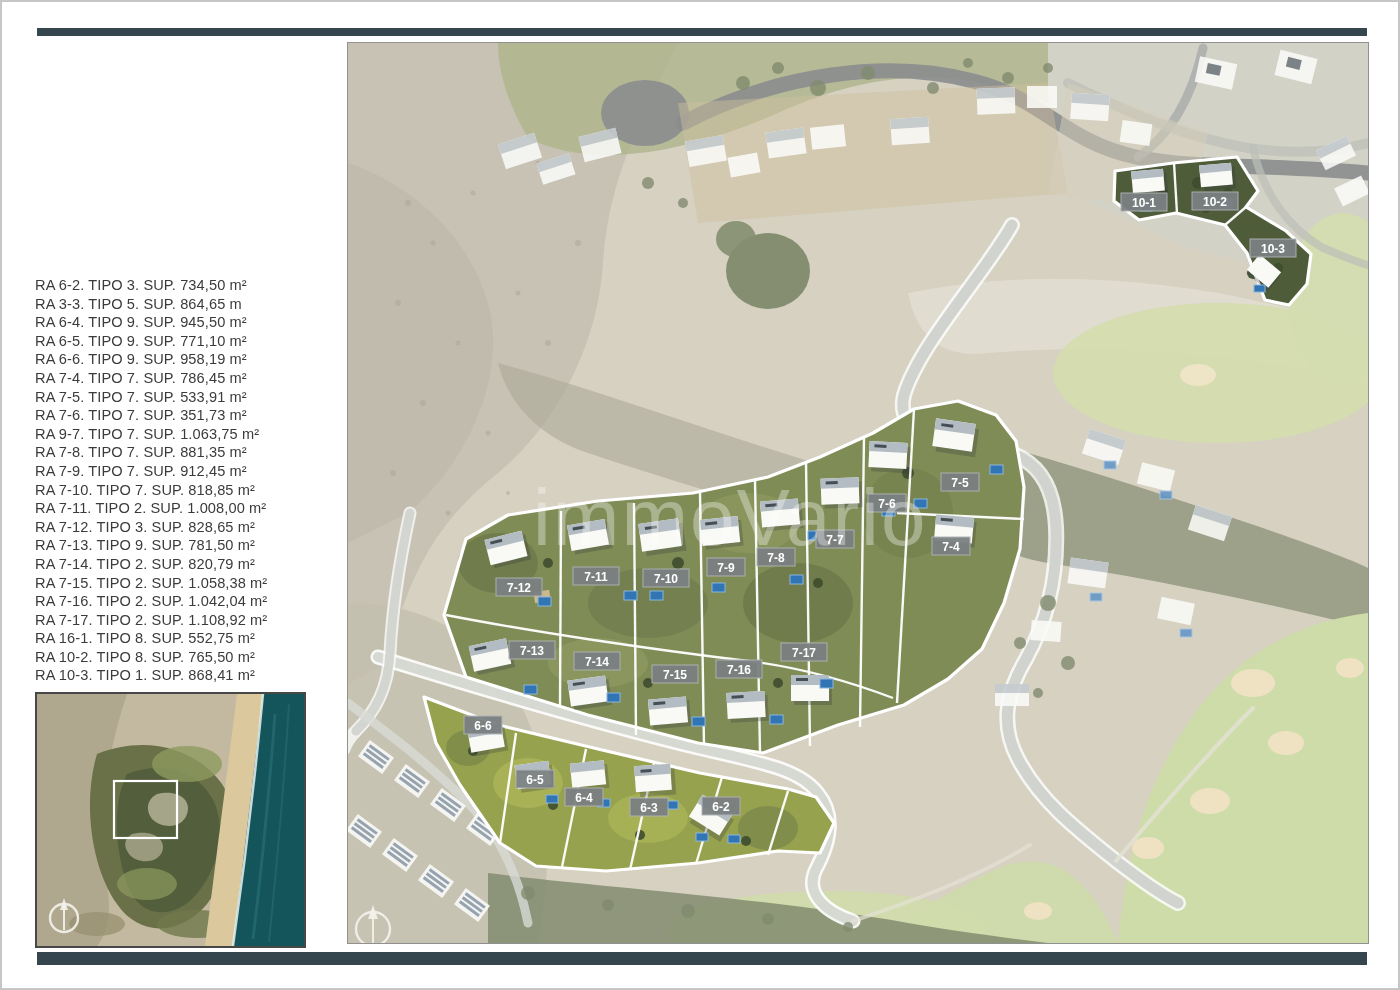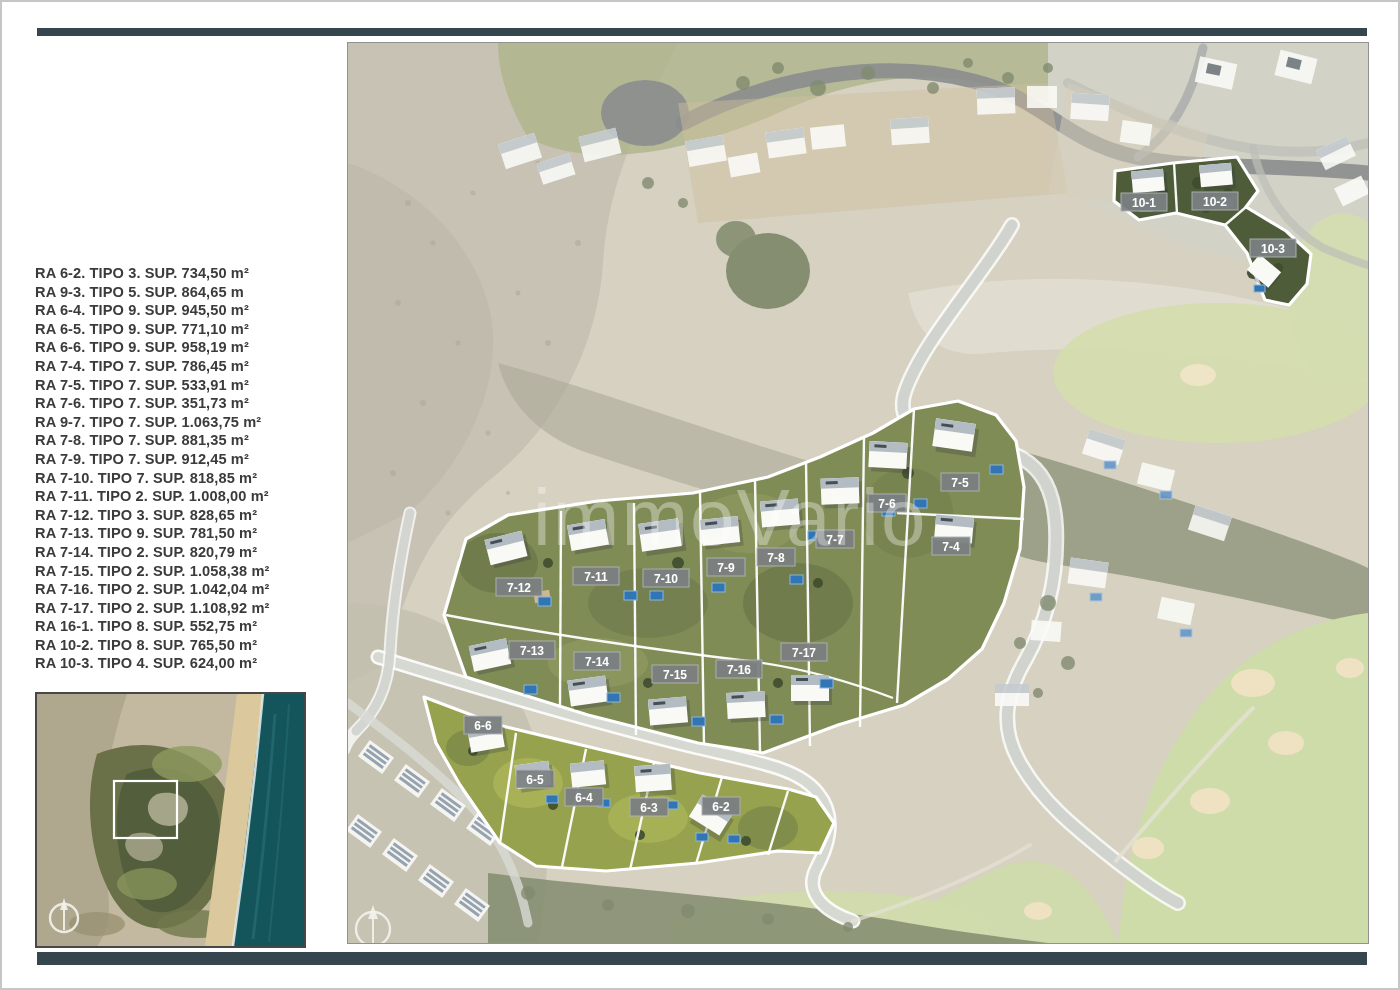--- a/index.html
+++ b/index.html
@@ -2,22 +2,22 @@
 <html><head>
 <meta charset="utf-8">
 <style>
   html,body{margin:0;padding:0;background:#e8e8e8;}
   .page{position:relative;width:1400px;height:990px;background:#ffffff;
         border:2px solid #c6c6c6;box-sizing:border-box;overflow:hidden;
         font-family:"Liberation Sans",sans-serif;}
   .accent-bar{position:absolute;left:35px;width:1330px;background:#36464e;}
   .accent-bar.top{top:26px;height:8px;}
   .accent-bar.bottom{top:950px;height:13px;}
-  .plot-list{position:absolute;left:33px;top:262px;width:290px;
-             font-size:14.6px;font-weight:700;color:#3b3b3b;letter-spacing:.1px;}
+  .plot-list{position:absolute;left:33px;top:274px;width:290px;
+             font-size:14.6px;font-weight:400;color:#3b3b3b;letter-spacing:.1px;}
   .plot-line{line-height:18.6px;white-space:nowrap;}
   .map-frame{position:absolute;left:345px;top:40px;width:1020px;height:900px;
              border:1px solid #919191;box-sizing:content-box;background:#a21caf;}
   .inset-frame{position:absolute;left:33px;top:690px;width:267px;height:252px;
                border:2px solid #474747;background:#b0a893;}
   svg{display:block;}
   
   .chip{fill:#7b8082;opacity:.95;stroke:#aeb2b3;stroke-width:1;}
   .chip-text{fill:#ffffff;font-family:"Liberation Sans",sans-serif;font-size:12px;
              font-weight:700;text-anchor:middle;}
@@ -42,41 +42,41 @@
 </style>
 </head>
 <body>
 
 <div class="page">
 
   <div class="accent-bar top"></div>
 
   <div class="plot-list">
       <div class="plot-line">RA 6-2. TIPO 3. SUP. 734,50 m²</div>
-      <div class="plot-line">RA 9-3. TIPO 5. SUP. 864,65 m</div>
+      <div class="plot-line">RA 3-3. TIPO 5. SUP. 864,65 m</div>
       <div class="plot-line">RA 6-4. TIPO 9. SUP. 945,50 m²</div>
       <div class="plot-line">RA 6-5. TIPO 9. SUP. 771,10 m²</div>
       <div class="plot-line">RA 6-6. TIPO 9. SUP. 958,19 m²</div>
       <div class="plot-line">RA 7-4. TIPO 7. SUP. 786,45 m²</div>
       <div class="plot-line">RA 7-5. TIPO 7. SUP. 533,91 m²</div>
       <div class="plot-line">RA 7-6. TIPO 7. SUP. 351,73 m²</div>
       <div class="plot-line">RA 9-7. TIPO 7. SUP. 1.063,75 m²</div>
       <div class="plot-line">RA 7-8. TIPO 7. SUP. 881,35 m²</div>
       <div class="plot-line">RA 7-9. TIPO 7. SUP. 912,45 m²</div>
       <div class="plot-line">RA 7-10. TIPO 7. SUP. 818,85 m²</div>
       <div class="plot-line">RA 7-11. TIPO 2. SUP. 1.008,00 m²</div>
       <div class="plot-line">RA 7-12. TIPO 3. SUP. 828,65 m²</div>
       <div class="plot-line">RA 7-13. TIPO 9. SUP. 781,50 m²</div>
       <div class="plot-line">RA 7-14. TIPO 2. SUP. 820,79 m²</div>
       <div class="plot-line">RA 7-15. TIPO 2. SUP. 1.058,38 m²</div>
       <div class="plot-line">RA 7-16. TIPO 2. SUP. 1.042,04 m²</div>
       <div class="plot-line">RA 7-17. TIPO 2. SUP. 1.108,92 m²</div>
       <div class="plot-line">RA 16-1. TIPO 8. SUP. 552,75 m²</div>
       <div class="plot-line">RA 10-2. TIPO 8. SUP. 765,50 m²</div>
-      <div class="plot-line">RA 10-3. TIPO 4. SUP. 624,00 m²</div>
+      <div class="plot-line">RA 10-3. TIPO 1. SUP. 868,41 m²</div>
     </div>
 
   <div class="map-frame">
   <svg width="1020" height="900" viewBox="0 0 1020 900">
 
     <rect x="0" y="0" width="1020" height="900" fill="#c9c3ae"></rect>
 
     <g>
       <path d="M0,0 H330 C290,80 260,140 255,220 C250,300 210,380 150,430 C100,470 60,520 40,620 L0,640 Z" fill="#b6af9d"></path>
       <path d="M0,120 C60,140 120,190 140,260 C160,330 120,420 60,470 L0,500 Z" fill="#a9a390" opacity=".7"></path>

